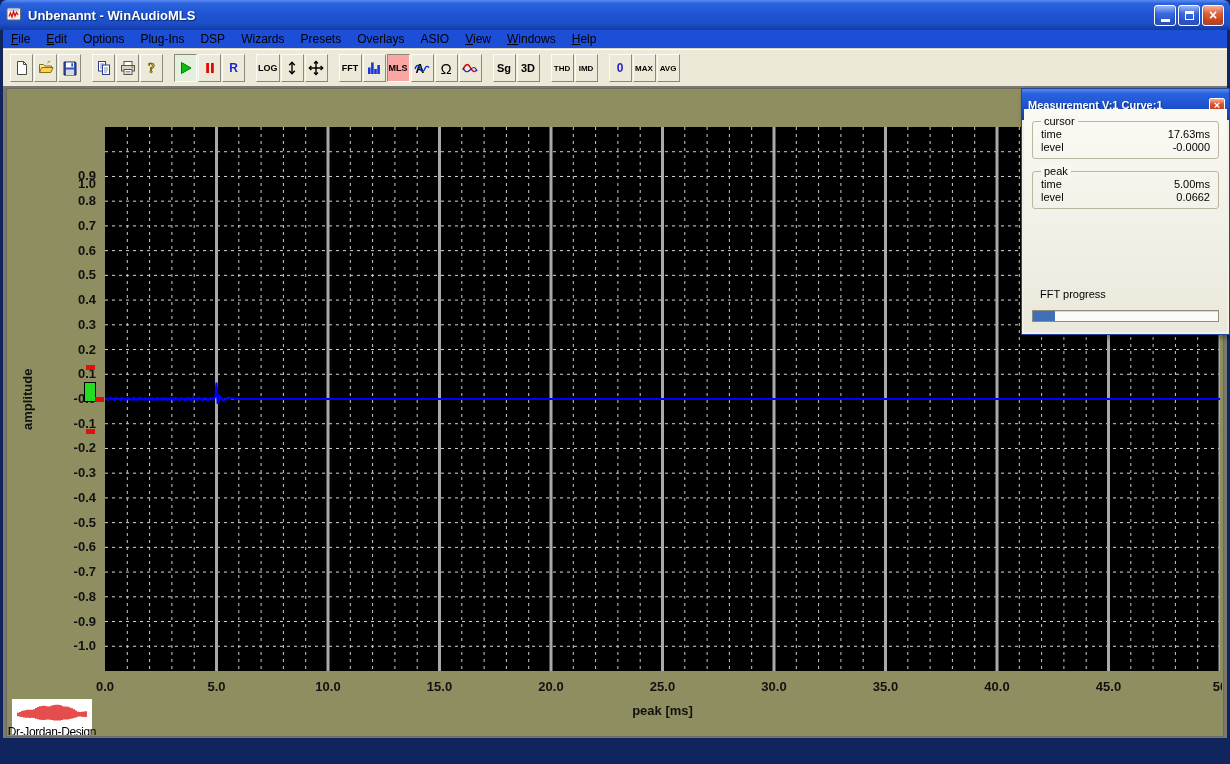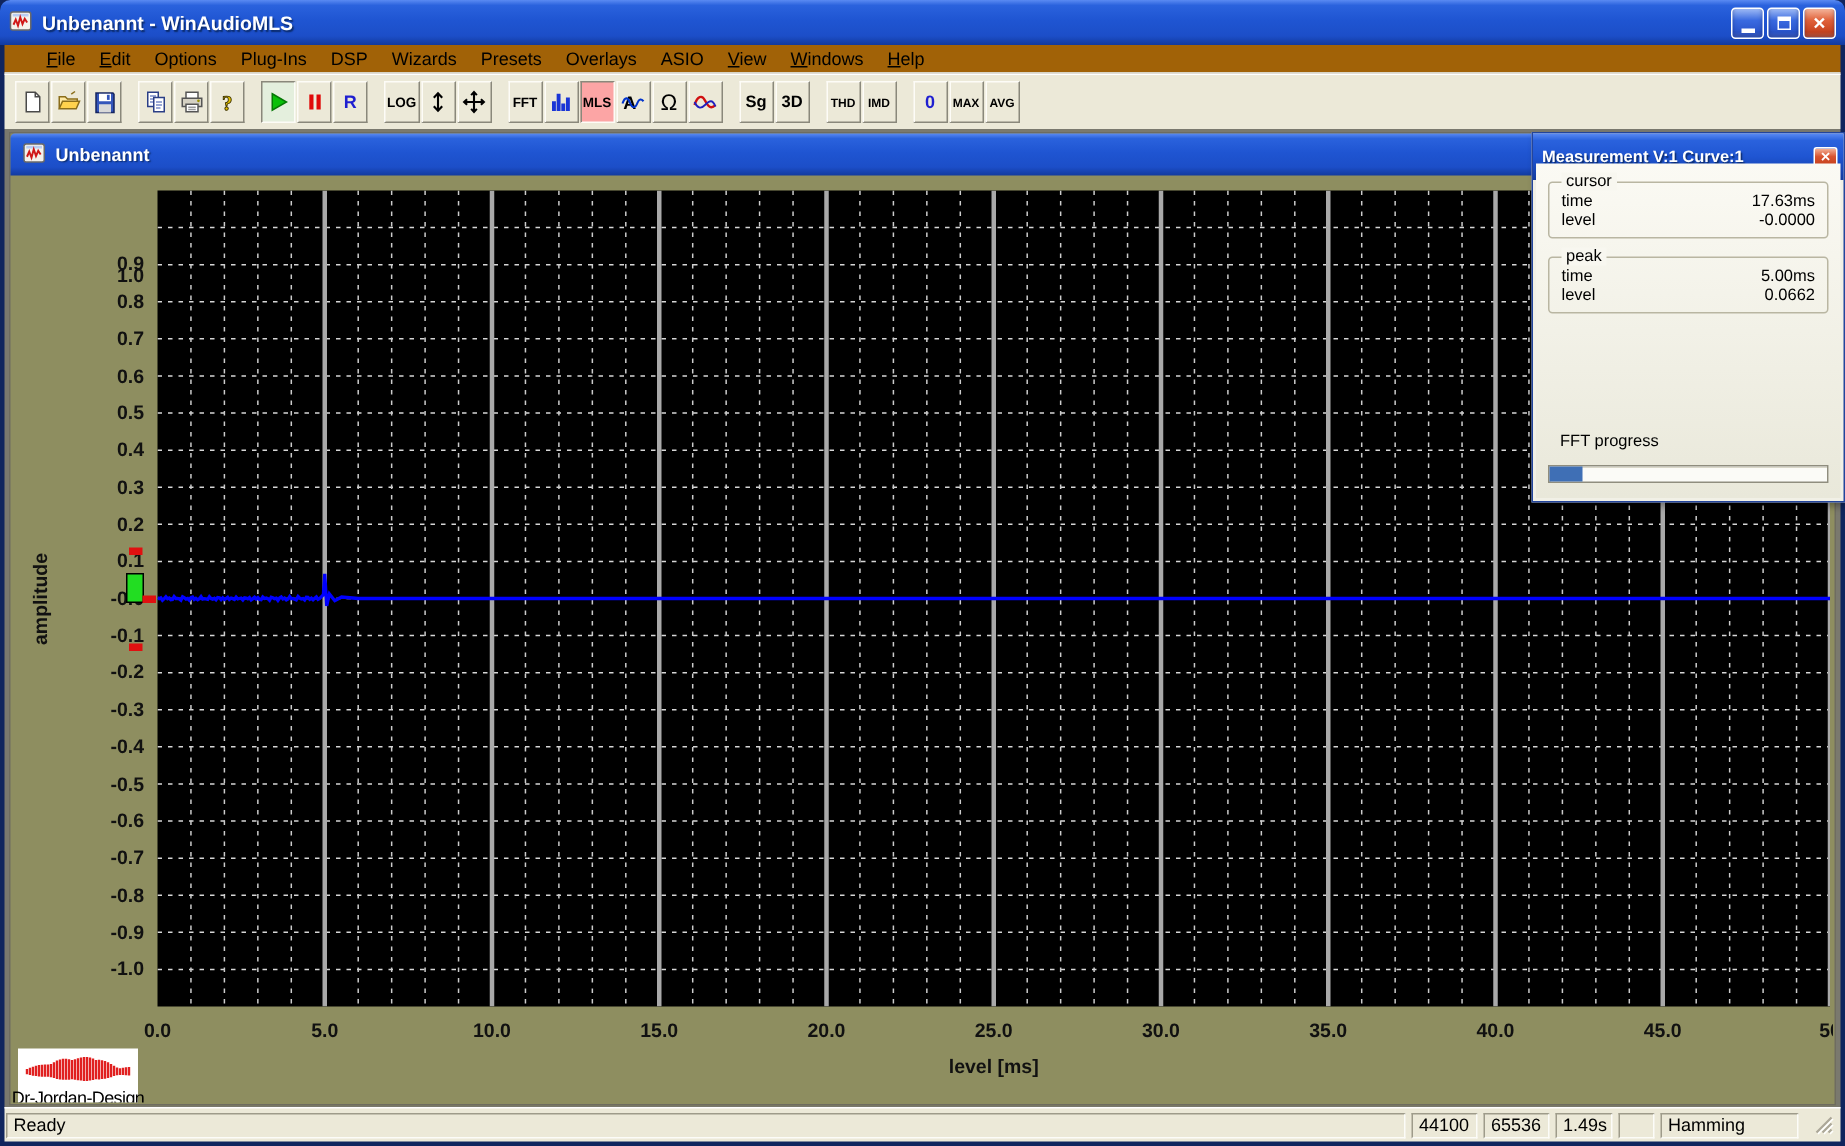--- a/index.html
+++ b/index.html
@@ -13,22 +13,22 @@
     color:#fff;font-weight:bold;font-size:13px;text-shadow:1px 1px 1px #0a2a6a}
   #wbtns{margin-left:auto;margin-right:6px;display:flex;gap:2px}
   .wbtn{width:22px;height:21px;border-radius:3px;border:1px solid #fff;box-sizing:border-box;
     display:flex;align-items:center;justify-content:center;
     background:linear-gradient(#9db9f5,#3a6ae0 40%,#2a55cc 80%,#4a74e4);box-shadow:inset 0 -2px 3px rgba(0,0,40,.35)}
   .wbtn.close{background:linear-gradient(#f4b49a,#e0613a 40%,#c8431f 80%,#e56d45)}
   .g-min{width:9px;height:3px;background:#fff;margin-top:10px}
   .g-rest{width:9px;height:9px;border:1px solid #fff;border-top-width:3px;box-sizing:border-box}
   .g-x{color:#fff;font-weight:bold;font-size:14px;line-height:1;text-shadow:none}
   
-  #menubar{position:absolute;top:30px;left:3px;right:3px;height:19px;background:#a16207;
-    border-bottom:1px solid #d8d4c4;padding-left:20px;font-size:12px;color:#000;box-sizing:border-box}
+  #menubar{position:absolute;top:30px;left:3px;right:3px;height:19px;background:#1d4ed8;
+    border-bottom:1px solid #d8d4c4;padding-left:0;font-size:12px;color:#000;box-sizing:border-box}
   .menu-item{display:inline-block;padding:2px 8px 2px 8px;cursor:default}
   
   #toolbar{position:absolute;top:49px;left:3px;right:3px;height:37px;background:#ece9d8;
     border-top:1px solid #fff;box-sizing:border-box;display:flex;align-items:center;padding-left:7px}
   .tb-group{display:inline-flex;margin-right:10px}
   .tb-btn{height:28px;min-width:23px;box-sizing:border-box;background:#ece9d8;margin-right:1px;
     border:1px solid;border-color:#fdfcf7 #8a887b #8a887b #fdfcf7;
     display:inline-flex;align-items:center;justify-content:center;padding:0 1px;cursor:default}
   .tb-btn.pressed{border-color:#8a887b #fdfcf7 #fdfcf7 #8a887b}
   .tb-btn svg{display:block}
@@ -268,28 +268,20 @@
           <span class="tlbl tiny-bold">MAX</span>
         </button>
         <button class="tb-btn">
           <span class="tlbl tiny-bold">AVG</span>
         </button>
       </span>
     </div>
 
   <div id="mdi">
     <div id="child">
-      <div id="ctitle">
-        <span id="cicon"><svg width="16" height="16" viewBox="0 0 16 16">
-              <rect x="1" y="2" width="13.5" height="12" rx="1.5" fill="#f4f2ec" stroke="#6a6a6a"></rect>
-              <rect x="2.5" y="3.2" width="10.5" height="1.8" fill="#b9cdf2"></rect>
-              <path d="M3 10.5l1.5-3.5 1.5 4 1.5-5.5 1.5 4.5 1.5-3.5 1.6 2.5" fill="none" stroke="#d01818" stroke-width="1.3"></path>
-            </svg></span>
-        <span>Unbenannt</span>
-      </div>
       <div id="chart" style="background: rgb(142, 142, 96);">
         <svg id="plot" width="1115" height="544" viewBox="0 0 1115 544" style="left: 97px; top: 9px; background: rgb(0, 0, 0);">
             <line x1="0" y1="24.727272727272748" x2="1115" y2="24.727272727272748" stroke="#d6d6d6" stroke-width="1" stroke-dasharray="3 4"></line>
             <line x1="0" y1="49.45454545454547" x2="1115" y2="49.45454545454547" stroke="#d6d6d6" stroke-width="1" stroke-dasharray="3 4"></line>
             <line x1="0" y1="74.18181818181819" x2="1115" y2="74.18181818181819" stroke="#d6d6d6" stroke-width="1" stroke-dasharray="3 4"></line>
             <line x1="0" y1="98.90909090909093" x2="1115" y2="98.90909090909093" stroke="#d6d6d6" stroke-width="1" stroke-dasharray="3 4"></line>
             <line x1="0" y1="123.63636363636365" x2="1115" y2="123.63636363636365" stroke="#d6d6d6" stroke-width="1" stroke-dasharray="3 4"></line>
             <line x1="0" y1="148.36363636363637" x2="1115" y2="148.36363636363637" stroke="#d6d6d6" stroke-width="1" stroke-dasharray="3 4"></line>
             <line x1="0" y1="173.0909090909091" x2="1115" y2="173.0909090909091" stroke="#d6d6d6" stroke-width="1" stroke-dasharray="3 4"></line>
             <line x1="0" y1="197.8181818181818" x2="1115" y2="197.8181818181818" stroke="#d6d6d6" stroke-width="1" stroke-dasharray="3 4"></line>
@@ -352,21 +344,21 @@
             <line x1="446" y1="0" x2="446" y2="544" stroke="#a9a9a9" stroke-width="3"></line>
             <line x1="557.5" y1="0" x2="557.5" y2="544" stroke="#a9a9a9" stroke-width="3"></line>
             <line x1="669" y1="0" x2="669" y2="544" stroke="#a9a9a9" stroke-width="3"></line>
             <line x1="780.5" y1="0" x2="780.5" y2="544" stroke="#a9a9a9" stroke-width="3"></line>
             <line x1="892" y1="0" x2="892" y2="544" stroke="#a9a9a9" stroke-width="3"></line>
             <line x1="1003.5" y1="0" x2="1003.5" y2="544" stroke="#a9a9a9" stroke-width="3"></line>
             <line x1="1115" y1="0" x2="1115" y2="544" stroke="#a9a9a9" stroke-width="3"></line>
             <path d="M0.0 271.4L1.1 272.1L2.2 271.6L3.3 273.2L4.5 272.1L5.6 270.9L6.7 272.2L7.8 271.7L8.9 272.8L10.0 272.7L11.1 270.7L12.3 272.0L13.4 272.0L14.5 272.3L15.6 273.1L16.7 270.9L17.8 271.5L19.0 272.4L20.1 272.0L21.2 273.1L22.3 271.4L23.4 271.0L24.5 272.6L25.6 271.9L26.8 272.8L27.9 272.1L29.0 270.7L30.1 272.4L31.2 272.1L32.3 272.3L33.5 272.6L34.6 270.8L35.7 272.0L36.8 272.4L37.9 271.8L39.0 272.8L40.1 271.3L41.3 271.5L42.4 272.7L43.5 271.6L44.6 272.6L45.7 272.0L46.8 271.2L47.9 272.6L49.1 271.7L50.2 272.1L51.3 272.6L52.4 271.1L53.5 272.3L54.6 272.0L55.7 271.7L56.9 273.0L58.0 271.5L59.1 271.7L60.2 272.2L61.3 271.4L62.4 273.0L63.6 272.1L64.7 271.2L65.8 272.3L66.9 271.4L68.0 272.6L69.1 272.8L70.2 271.0L71.4 272.0L72.5 271.7L73.6 272.1L74.7 273.2L75.8 271.2L76.9 271.5L78.0 272.1L79.2 271.8L80.3 273.3L81.4 271.7L82.5 271.0L83.6 272.3L84.7 271.7L85.9 273.0L87.0 272.4L88.1 270.7L89.2 272.2L90.3 272.0L91.4 272.5L92.5 272.9L93.7 270.7L94.8 271.8L95.9 272.3L97.0 272.0L98.1 273.0L99.2 271.2L100.3 271.3L101.5 272.6L102.6 271.8L103.7 272.8L104.8 271.8L105.9 270.9L107.0 272.6L108.2 271.9L109.3 270.8L110.6 269.5L111.5 255.6L112.8 276.9L114.6 269.0L118.2 273.5L122.7 271.0L133.8 272.0L393.1 272.0L1115.0 272.0" fill="none" stroke="#0000ff" stroke-width="2.2"></path>
           </svg>
         <div id="ylab">amplitude</div>
-        <div id="xlab" style="left: 97px; width: 1115px; top: 585px;">level [ms]</div>
+        <div id="xlab" style="left: 97px; width: 1115px; top: 585px;">peak [ms]</div>
         <div id="logo">
           <svg id="logowave" width="72" height="24">
               <line x1="2" y1="10.7" x2="2" y2="14.2" stroke="#e02020" stroke-width="1.6"></line>
               <line x1="4" y1="9.9" x2="4" y2="14.7" stroke="#e02020" stroke-width="1.6"></line>
               <line x1="6" y1="9.1" x2="6" y2="15.1" stroke="#e02020" stroke-width="1.6"></line>
               <line x1="8" y1="8.5" x2="8" y2="15.4" stroke="#e02020" stroke-width="1.6"></line>
               <line x1="10" y1="8.0" x2="10" y2="15.7" stroke="#e02020" stroke-width="1.6"></line>
               <line x1="12" y1="7.8" x2="12" y2="15.8" stroke="#e02020" stroke-width="1.6"></line>
               <line x1="14" y1="7.7" x2="14" y2="15.9" stroke="#e02020" stroke-width="1.6"></line>
               <line x1="16" y1="7.7" x2="16" y2="15.8" stroke="#e02020" stroke-width="1.6"></line>
@@ -472,26 +464,14 @@
             </div>
           </div>
         <div id="mprog-label">FFT progress</div>
         <div id="mprog">
             <div id="mprog-fill" style="width: 12%;"></div>
           </div>
       </div>
     </div>
   </div>
 
-  <div id="statusbar">
-    <div class="sb-panel sb-msg">Ready</div>
-    <div class="sb-panel" style="width: 44px;">44100</div>
-      <div class="sb-panel" style="width: 44px;">65536</div>
-      <div class="sb-panel" style="width: 38px;">1.49s</div>
-      <div class="sb-panel" style="width: 24px;"></div>
-      <div class="sb-panel" style="width: 92px;">Hamming</div>
-      <span id="grip"><svg width="14" height="14" viewBox="0 0 14 14">
-          <path d="M12 2L2 12M12 6L6 12M12 10l-2 2" stroke="#aca899" stroke-width="1.5" fill="none"></path>
-          <path d="M13 3L3 13M13 7L7 13M13 11l-2 2" stroke="#fff" stroke-width="1" fill="none"></path>
-        </svg></span>
-  </div>
 
 </div>
 
 </body></html>

